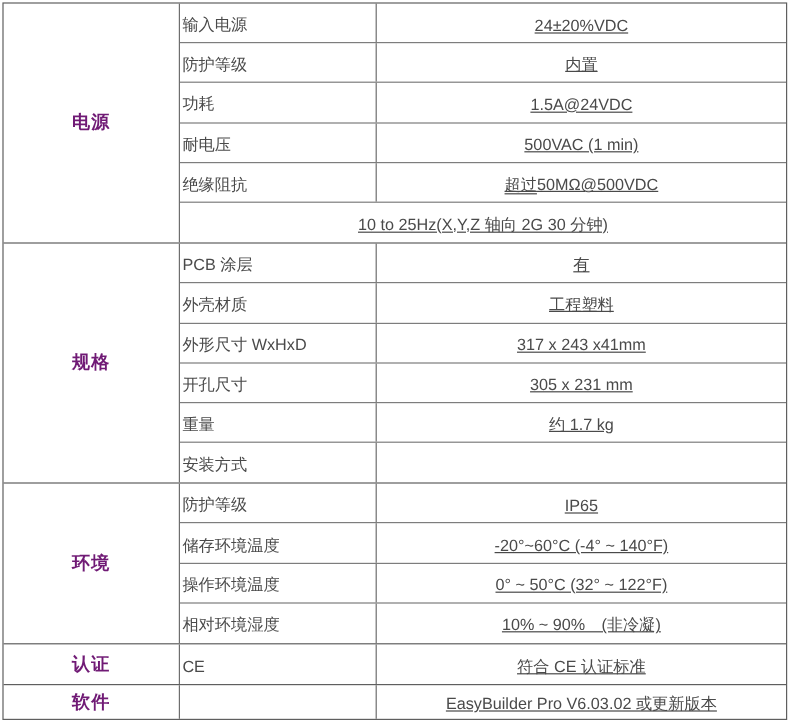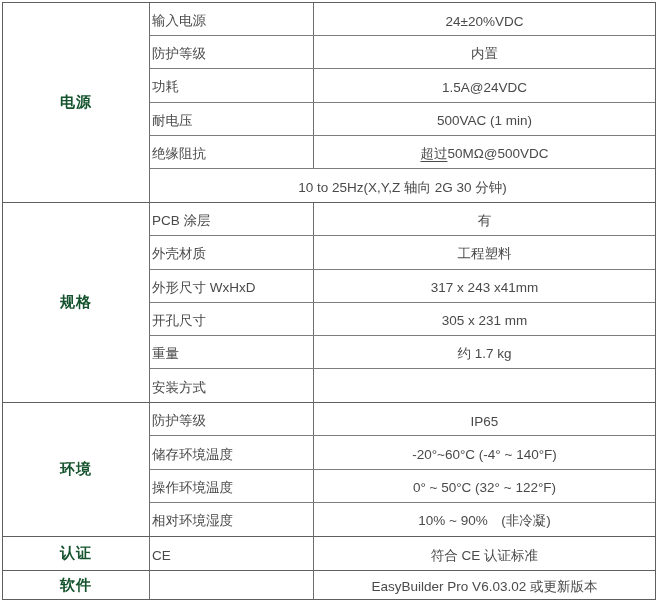--- a/index.html
+++ b/index.html
@@ -13,41 +13,41 @@
     border:1px solid #5f5f5f;
     background:#fff;
     box-sizing:border-box;
   }
   .section{display:flex;border-bottom:1px solid #5f5f5f;}
   .section:last-child{border-bottom:none;}
   .cat-cell{
     flex:0 0 147px;width:147px;box-sizing:border-box;
     border-right:1px solid #6e6e6e;
     display:flex;align-items:center;justify-content:center;
-    font-weight:700;font-size:15px;letter-spacing:1px;color:#14532d;
+    font-weight:700;font-size:15px;letter-spacing:1px;color:#701a75;
   }
   .rows{flex:1;min-width:0;display:flex;flex-direction:column;}
   .row{
     display:flex;height:33.2px;box-sizing:border-box;
     border-bottom:1px solid #7d7d7d;
   }
   .row:last-child{border-bottom:none;}
   .row-software{height:28px;}
   .label-cell{
     flex:0 0 164px;width:164px;box-sizing:border-box;
     border-right:1px solid #6e6e6e;
     display:flex;align-items:center;
     padding:4px 2px 0 2px;
     font-size:13.5px;white-space:nowrap;overflow:hidden;
   }
   .value-cell{
     flex:1;min-width:0;box-sizing:border-box;
     display:flex;align-items:center;justify-content:center;
     padding-top:4px;
-    font-size:13.5px;text-align:right;white-space:nowrap;
+    font-size:13.5px;text-align:right;white-space:nowrap;text-decoration:underline;
   }
   .u{text-decoration:underline;text-underline-offset:3px;}
 </style>
 </head>
 <body>
 
 <div class="spec-table">
 
   <div class="section">
     <div class="cat-cell">电源</div>

